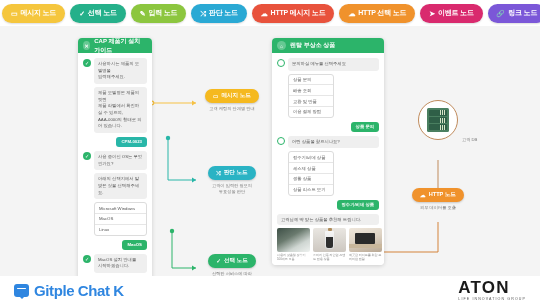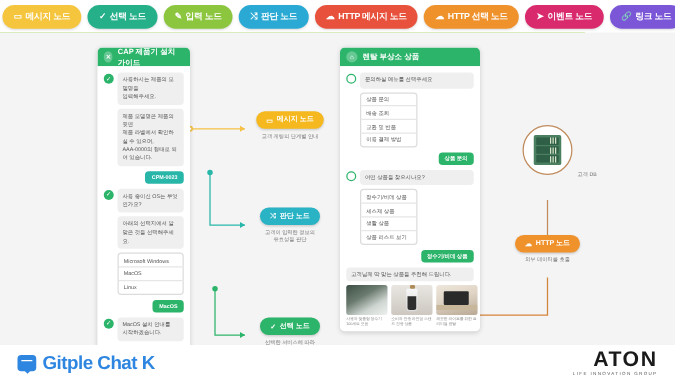--- a/index.html
+++ b/index.html
@@ -3,21 +3,21 @@
 <meta charset="utf-8">
 <style>
   * { box-sizing: border-box; margin: 0; padding: 0; }
   html, body {
     width: 540px; height: 304px;
     font-family: "Liberation Sans", sans-serif;
     background: #ffffff; overflow: hidden;
   }
   #stage {
     position: relative; width: 468px; height: 304px;
-    background: #84cc16;
+    background: #7dd3fc;
   }
 
   
   .toolbar {
     position: absolute; top: 0; left: 0;
     width: 540px; height: 26px;
     background: #ffffff;
     display: flex; align-items: center;
     gap: 5px; padding-left: 2px;
     overflow: hidden;
@@ -208,21 +208,21 @@
   }
   .brand-mark:after {
     content:''; position:absolute; left:4.5px; bottom:-2.5px;
     width:0;height:0;border-left:3px solid transparent;
     border-right:3px solid transparent;border-top:3.5px solid #2f86e0;
   }
   .brand-txt {
     font-size: 15px; font-weight: bold; color: #2f86e0;
     letter-spacing: -0.4px;
   }
-  .brand-right { text-align: right; }
+  .brand-right { text-align: left; }
   .aton {
     font-size: 17px; font-weight: bold; color: #1a1a1a;
     letter-spacing: 1.2px; line-height: 1;
   }
   .aton-sub {
     font-size: 3.6px; color: #555; letter-spacing: 1.1px; margin-top: 1.5px;
   }
 </style>
 </head>
 <body>

